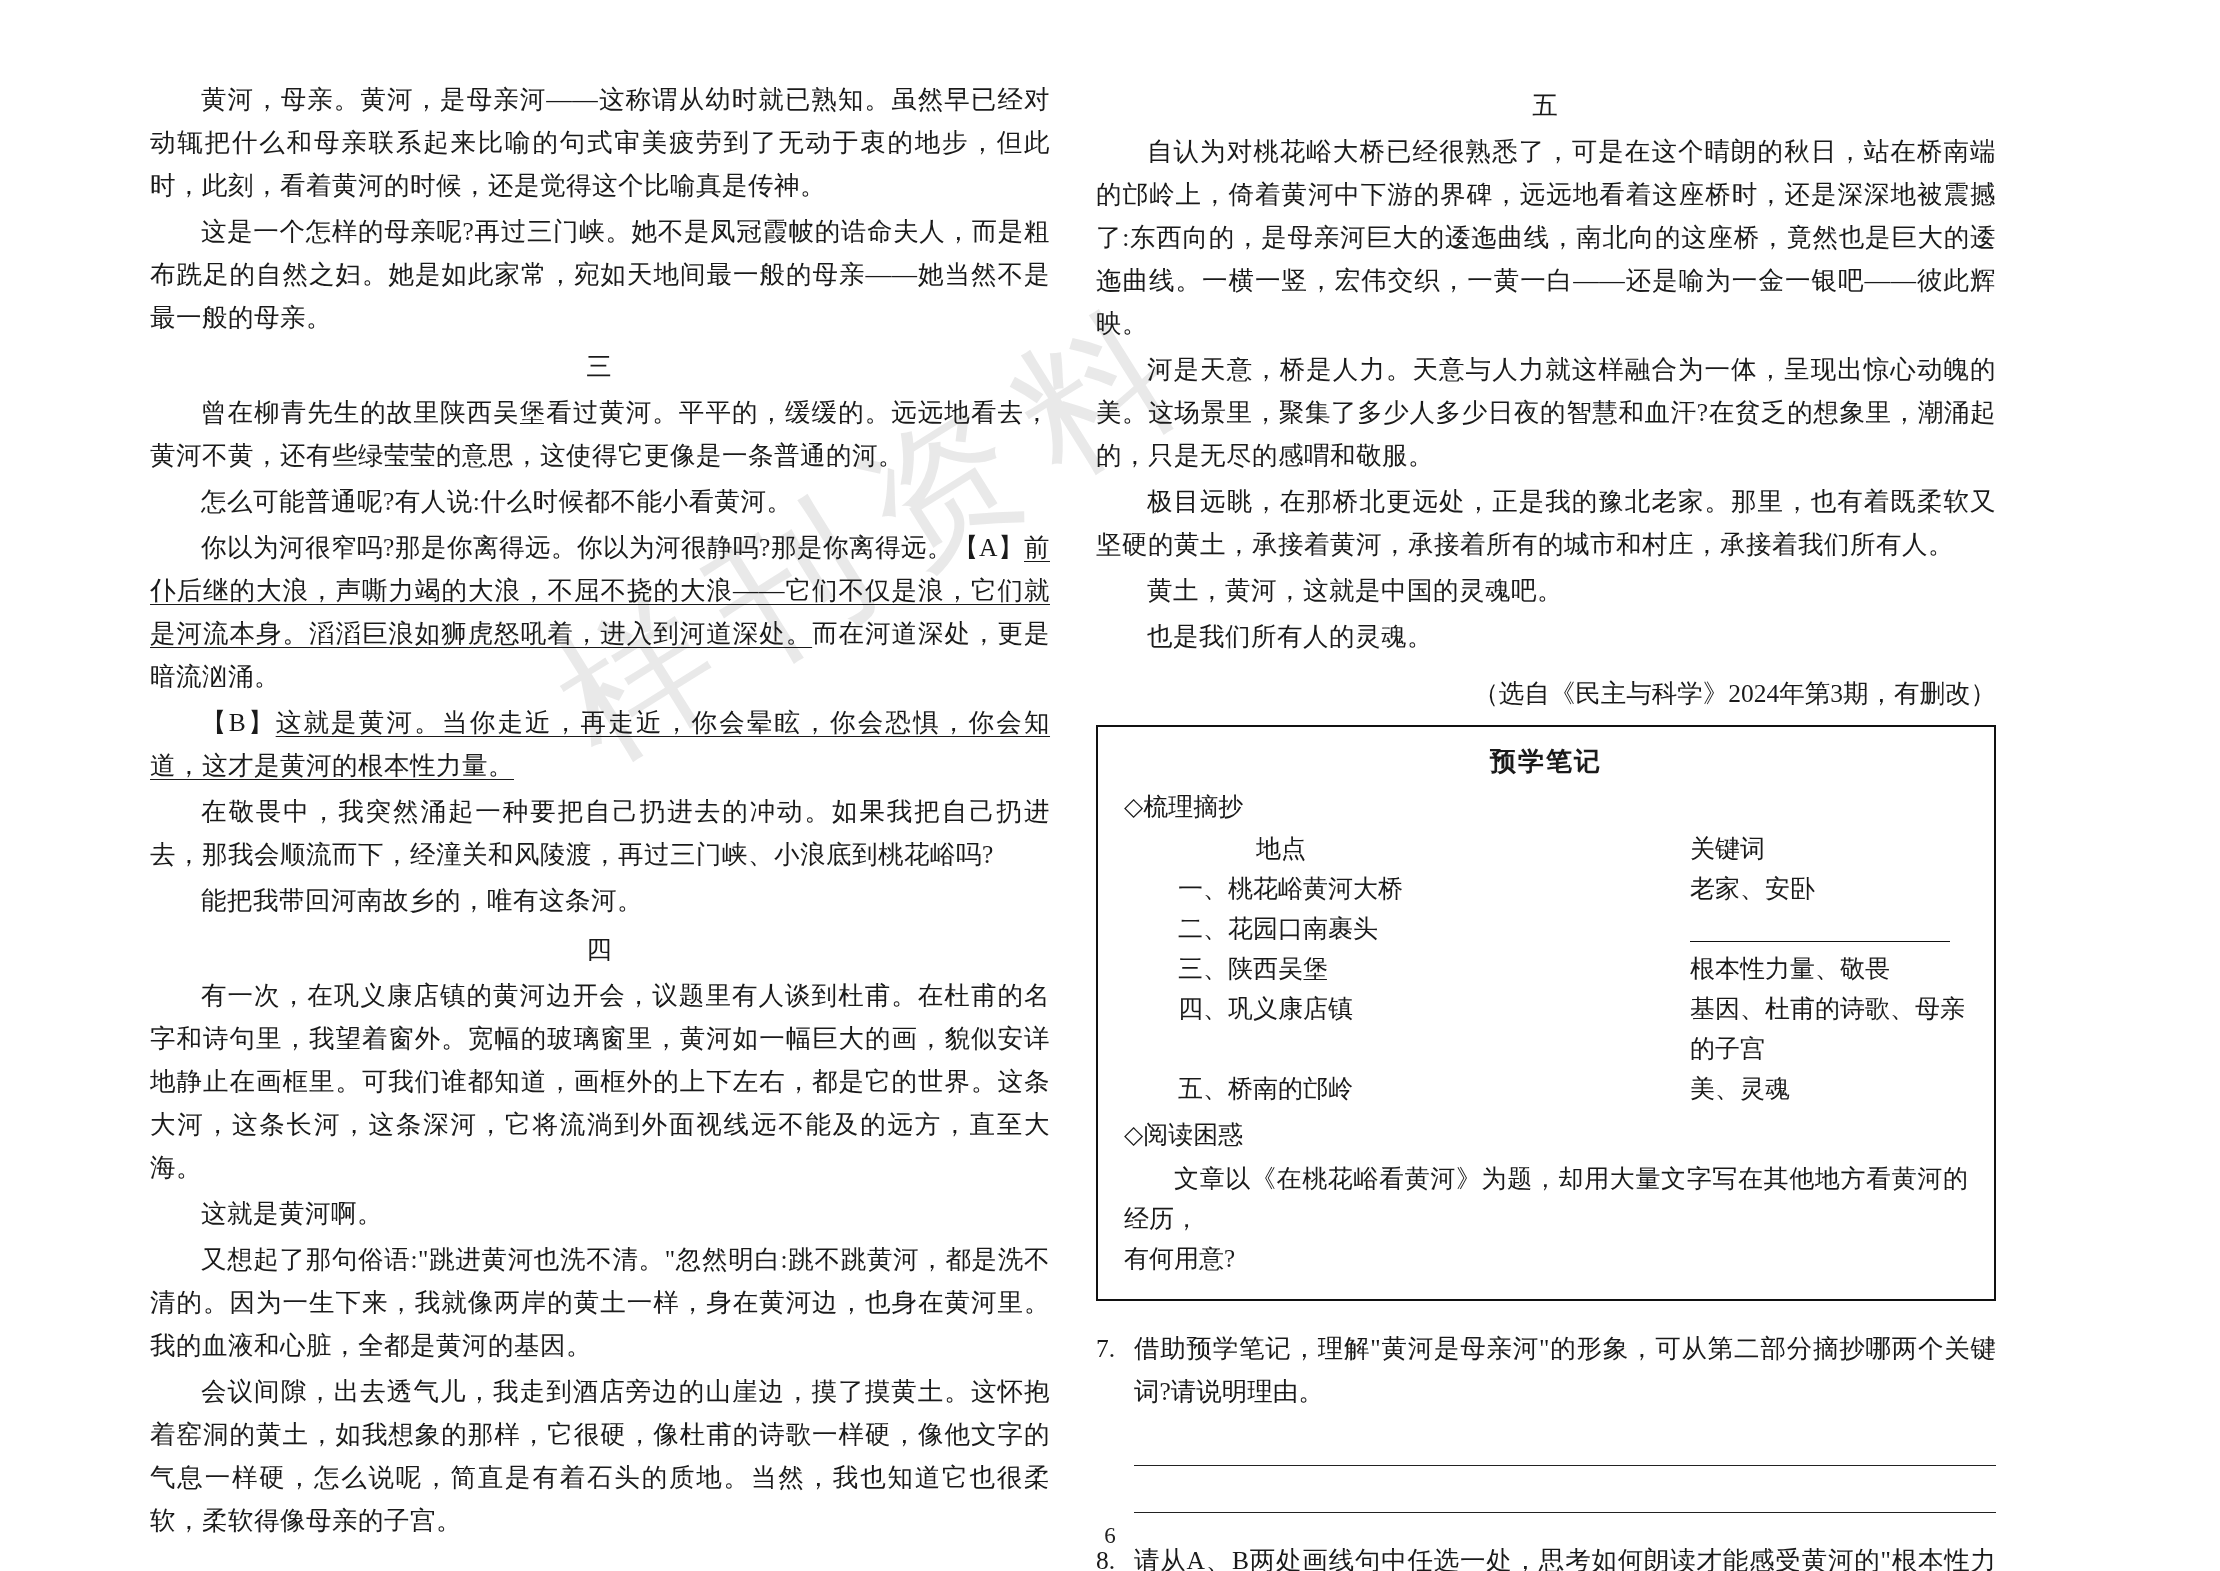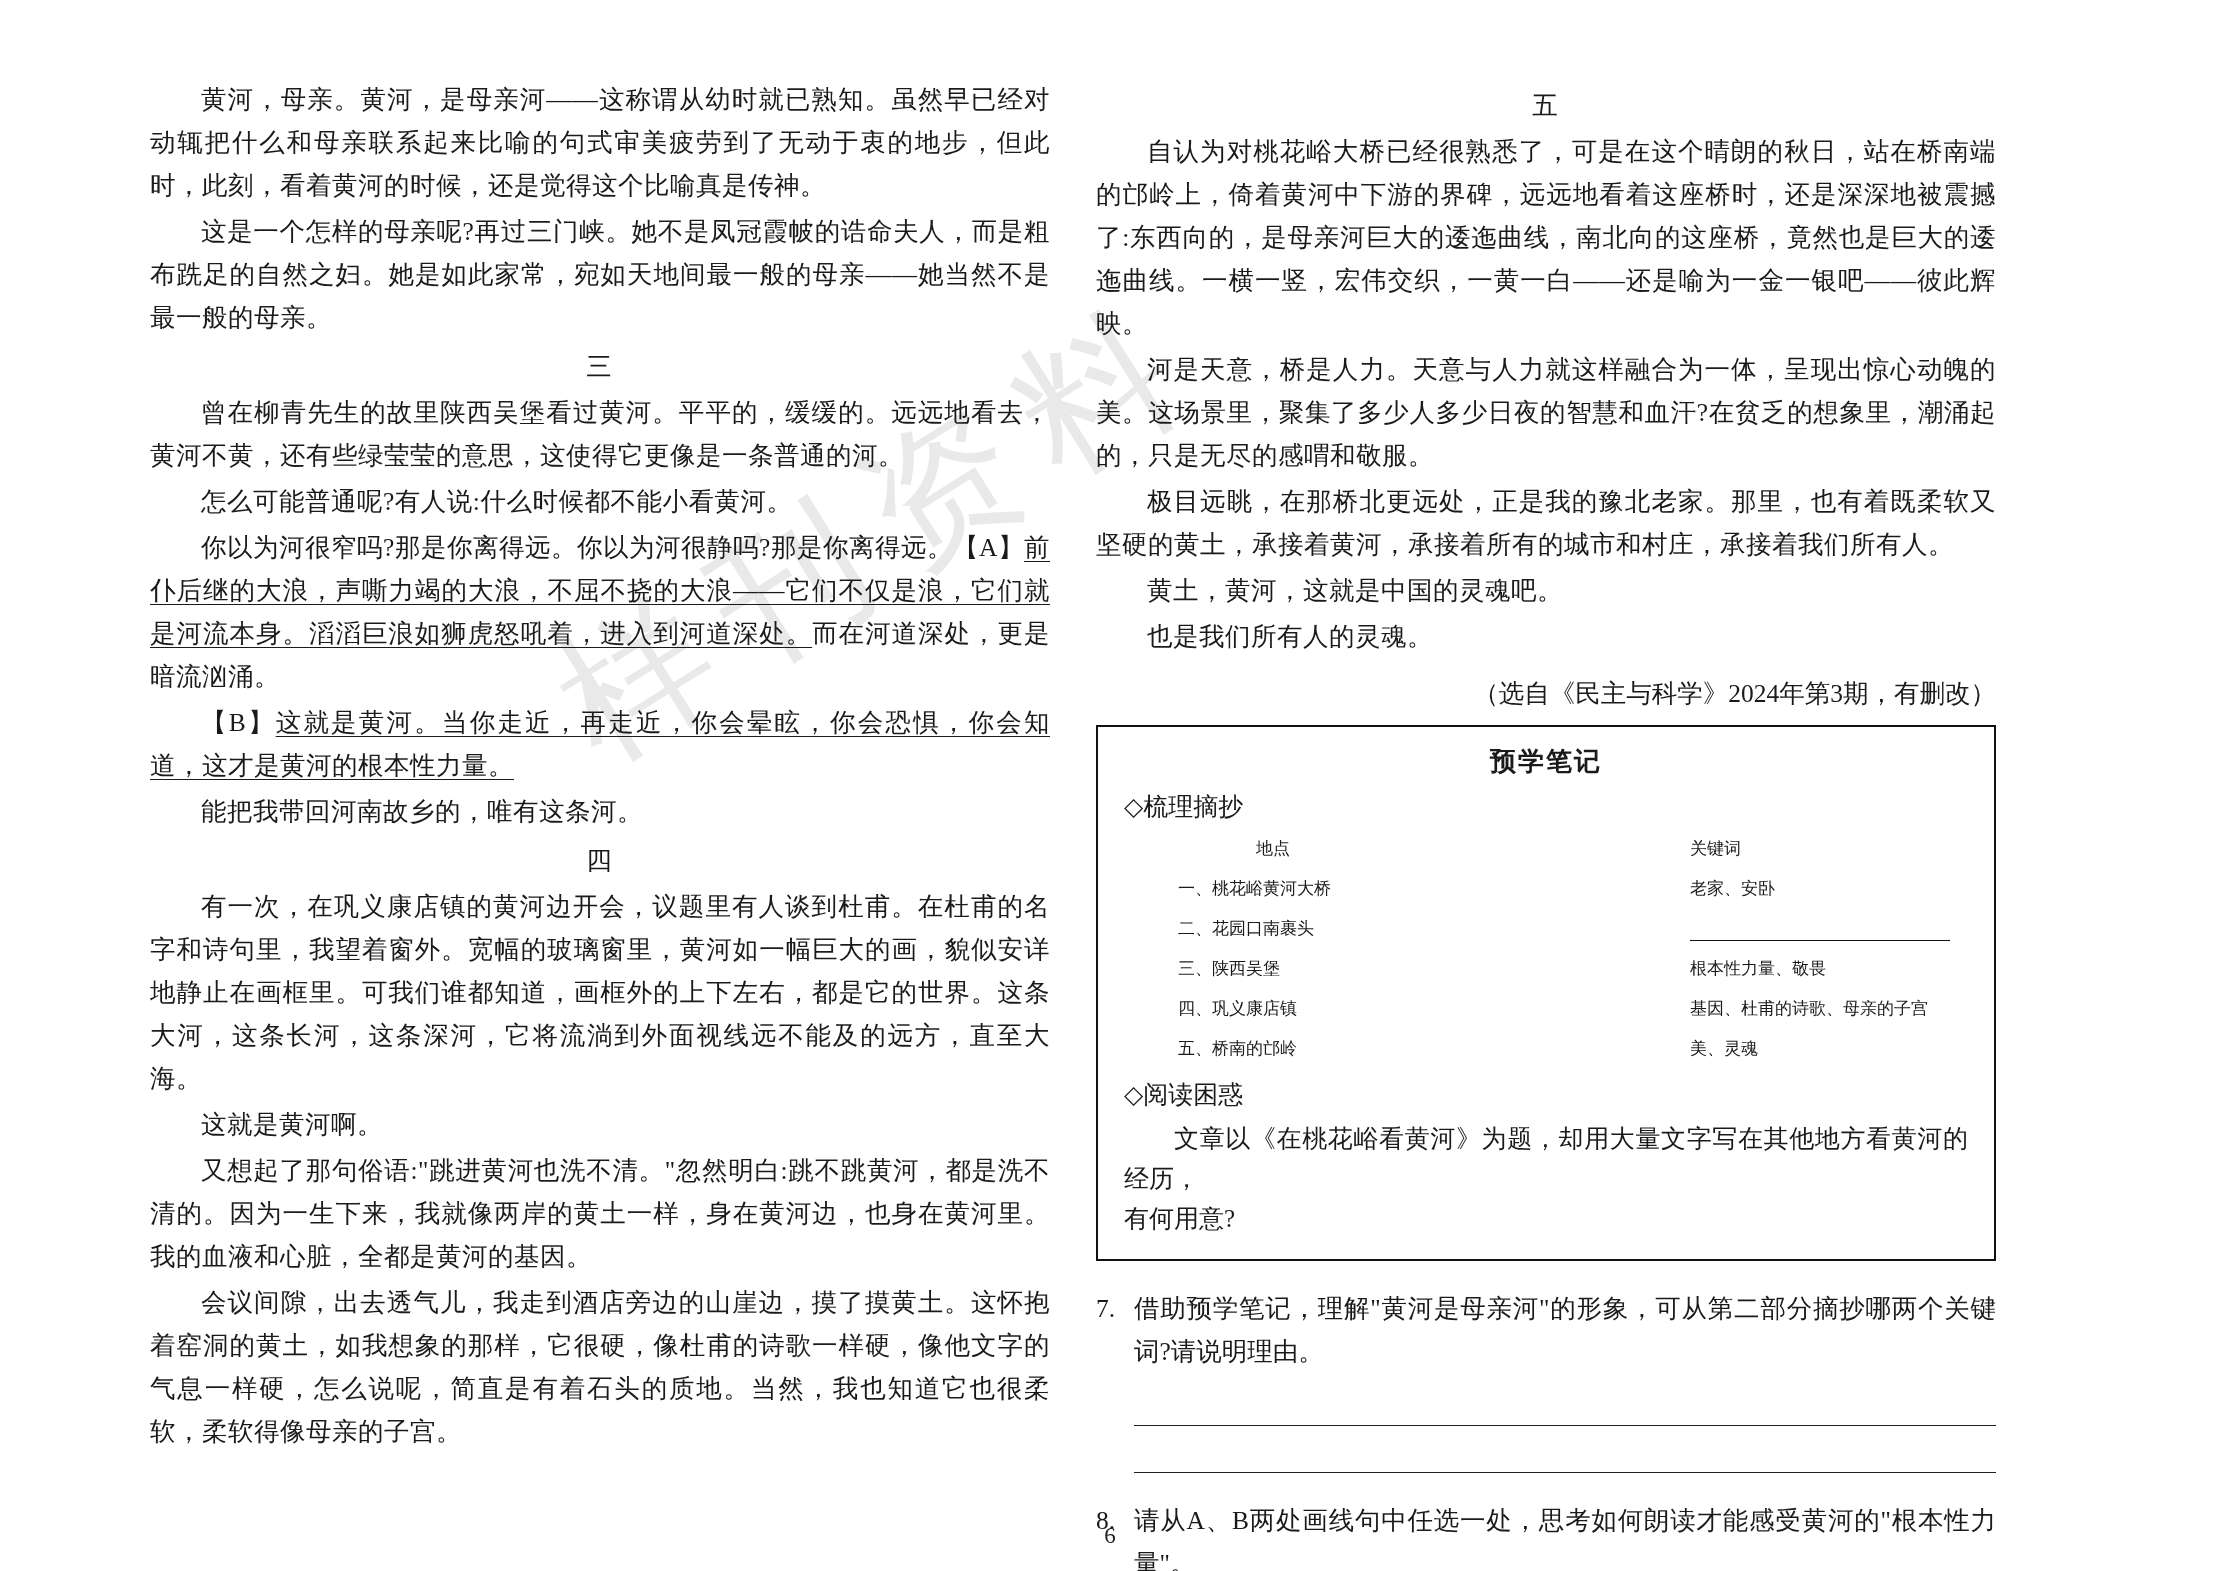--- a/index.html
+++ b/index.html
@@ -70,21 +70,21 @@
     letter-spacing: 2px;
   }
   .note-sub {
     font-size: 25px;
     line-height: 40px;
     margin: 0 0 2px 0;
   }
   .note-table {
     width: 100%;
     border-collapse: collapse;
-    font-size: 17px;
+    font-size: 25px;
     line-height: 40px;
   }
   .note-table th {
     font-weight: normal;
     text-align: left;
     padding: 0;
   }
   .note-table th.h1 { padding-left: 132px; }
   .note-table th.h2 { padding-left: 42px; }
   .note-table td { padding: 0; vertical-align: top; }
@@ -175,20 +175,21 @@
 
       <div class="secnum">三</div>
 
       <p class="para">曾在柳青先生的故里陕西吴堡看过黄河。平平的，缓缓的。远远地看去，黄河不黄，还有些绿莹莹的意思，这使得它更像是一条普通的河。</p>
       <p class="para">怎么可能普通呢?有人说:什么时候都不能小看黄河。</p>
 
       <p class="para"><span>你以为河很窄吗?那是你离得远。你以为河很静吗?那是你离得远。【A】</span><span class="u">前仆后继的大浪，声嘶力竭的大浪，不屈不挠的大浪——它们不仅是浪，它们就是河流本身。滔滔巨浪如狮虎怒吼着，进入到河道深处。</span><span>而在河道深处，更是暗流汹涌。</span></p>
 
       <p class="para"><span>【B】</span><span class="u">这就是黄河。当你走近，再走近，你会晕眩，你会恐惧，你会知道，这才是黄河的根本性力量。</span></p>
 
+      <p class="para">在敬畏中，我突然涌起一种要把自己扔进去的冲动。如果我把自己扔进去，那我会顺流而下，经潼关和风陵渡，再过三门峡、小浪底到桃花峪吗?</p>
       <p class="para">能把我带回河南故乡的，唯有这条河。</p>
 
       <div class="secnum">四</div>
 
       <p class="para">有一次，在巩义康店镇的黄河边开会，议题里有人谈到杜甫。在杜甫的名字和诗句里，我望着窗外。宽幅的玻璃窗里，黄河如一幅巨大的画，貌似安详地静止在画框里。可我们谁都知道，画框外的上下左右，都是它的世界。这条大河，这条长河，这条深河，它将流淌到外面视线远不能及的远方，直至大海。</p>
       <p class="para">这就是黄河啊。</p>
       <p class="para">又想起了那句俗语:"跳进黄河也洗不清。"忽然明白:跳不跳黄河，都是洗不清的。因为一生下来，我就像两岸的黄土一样，身在黄河边，也身在黄河里。我的血液和心脏，全都是黄河的基因。</p>
       <p class="para">会议间隙，出去透气儿，我走到酒店旁边的山崖边，摸了摸黄土。这怀抱着窑洞的黄土，如我想象的那样，它很硬，像杜甫的诗歌一样硬，像他文字的气息一样硬，怎么说呢，简直是有着石头的质地。当然，我也知道它也很柔软，柔软得像母亲的子宫。</p>
 
     </div>

